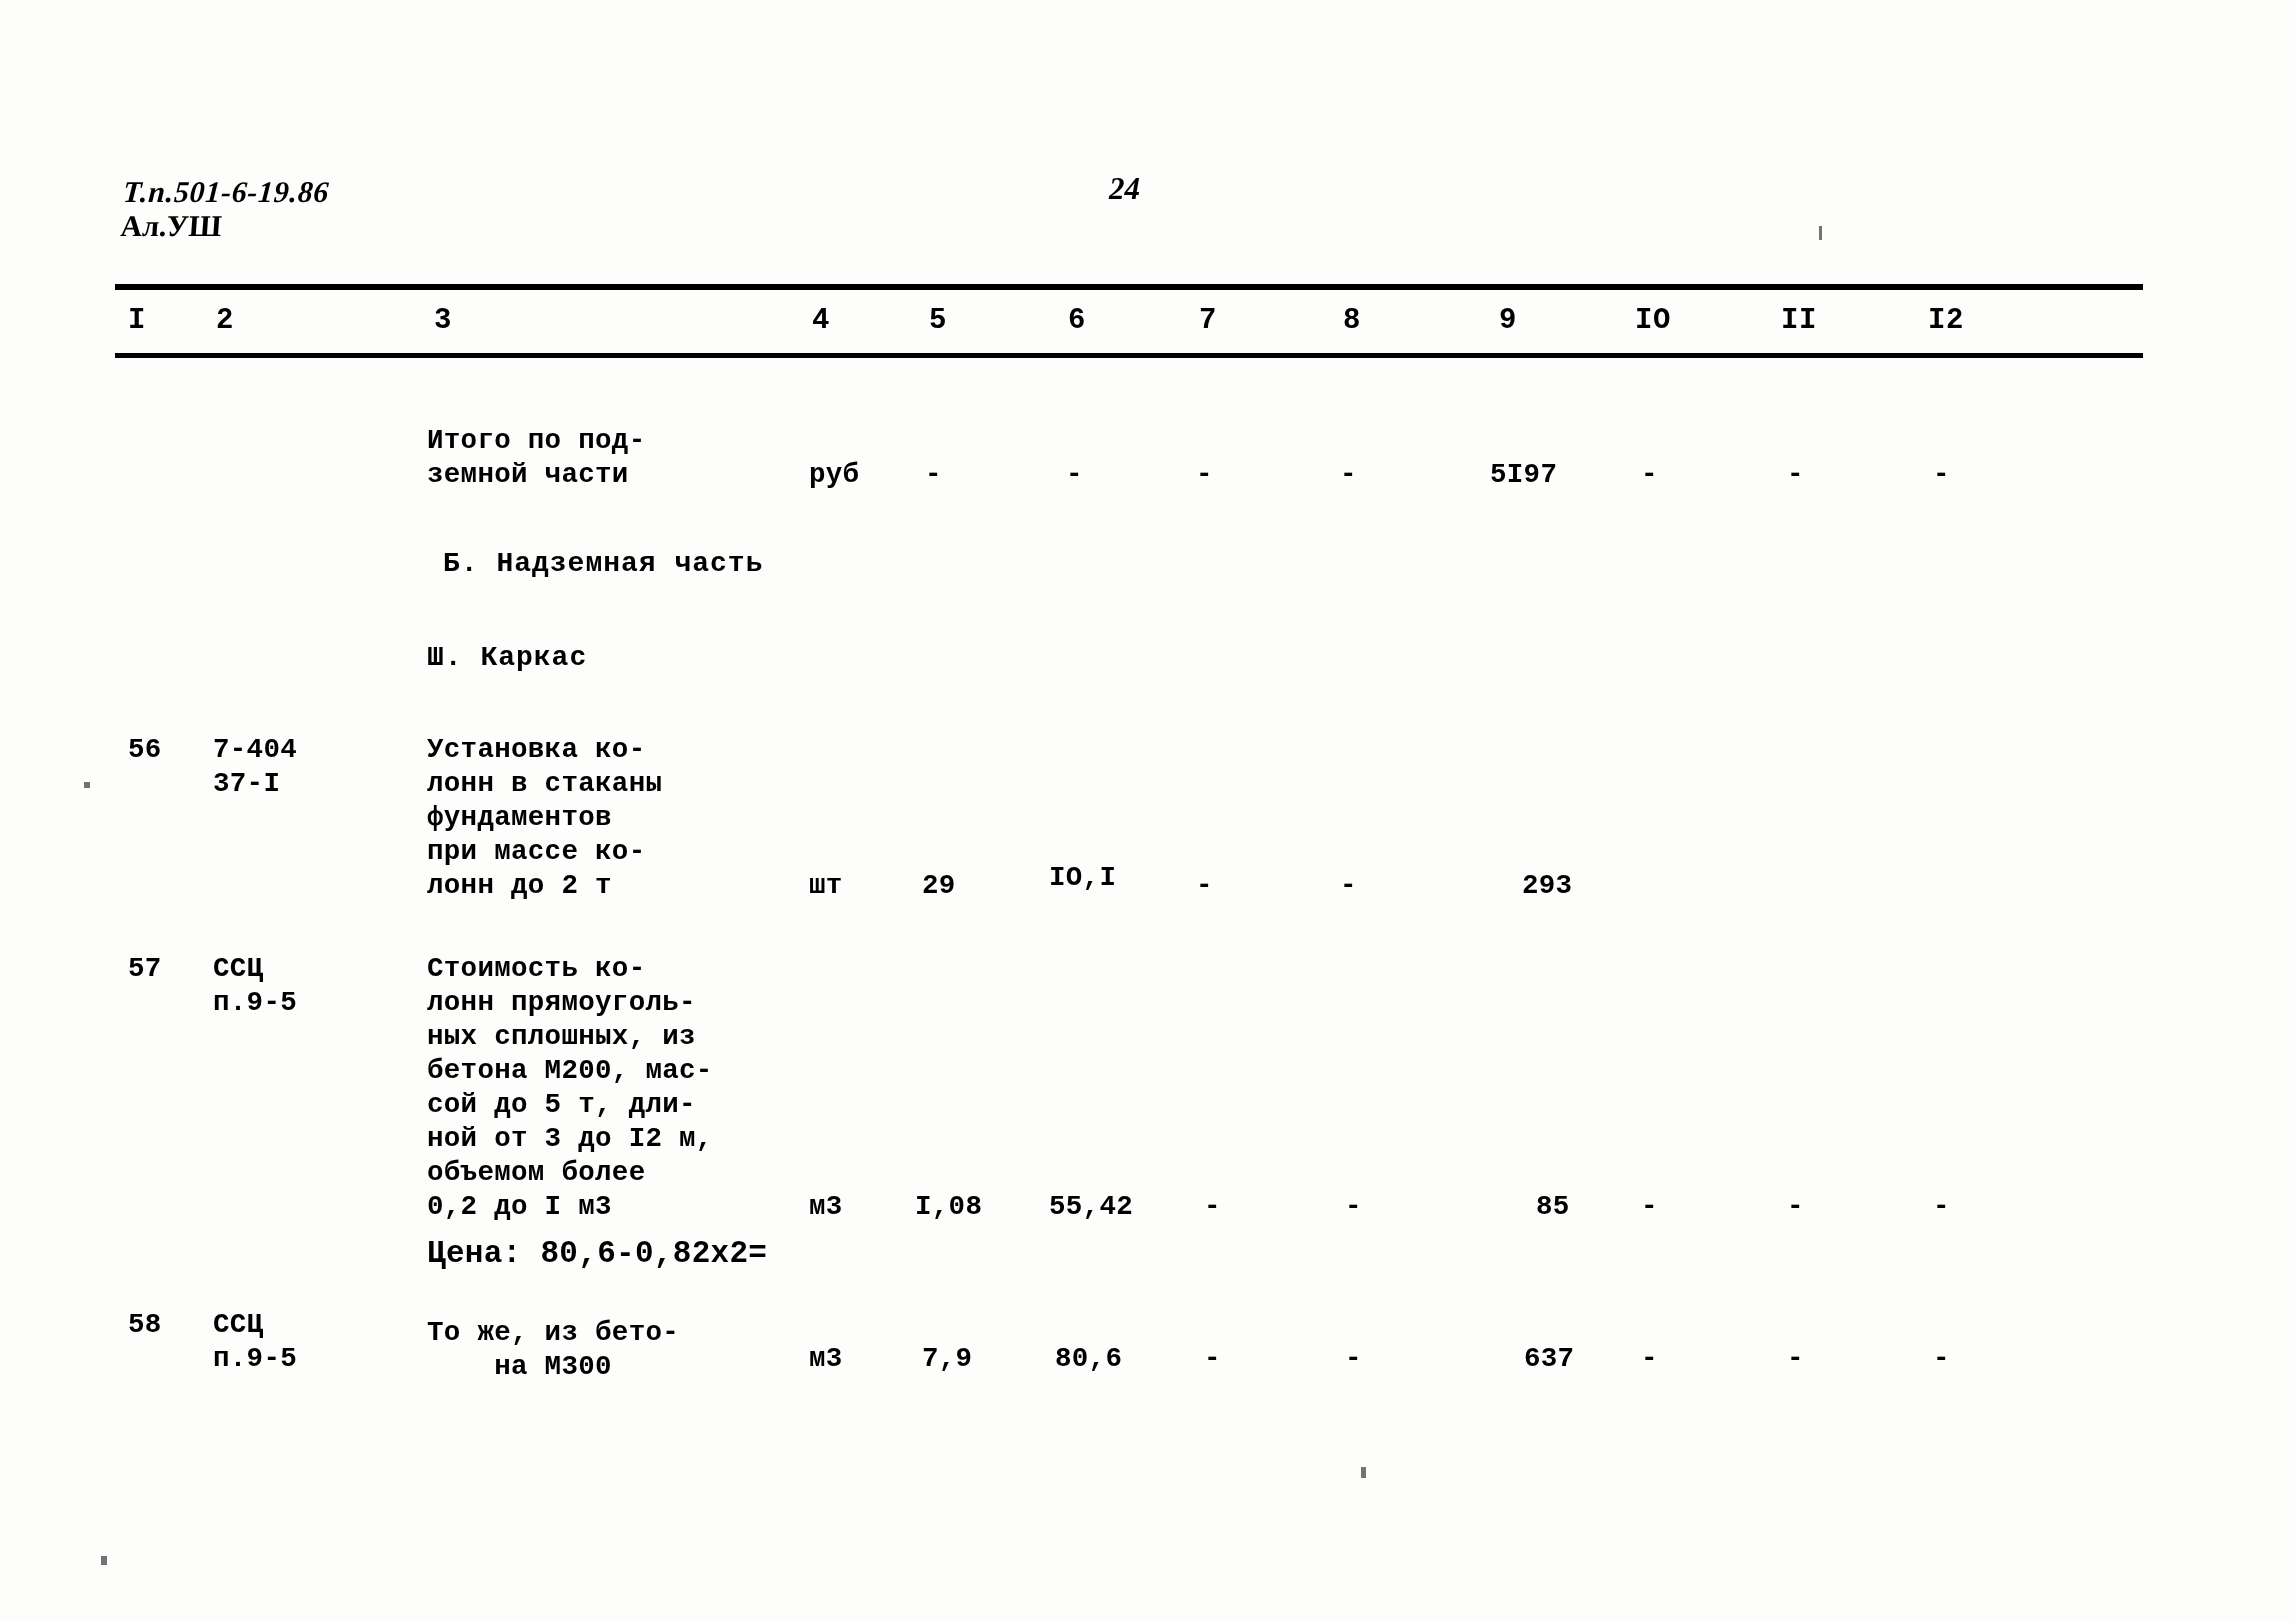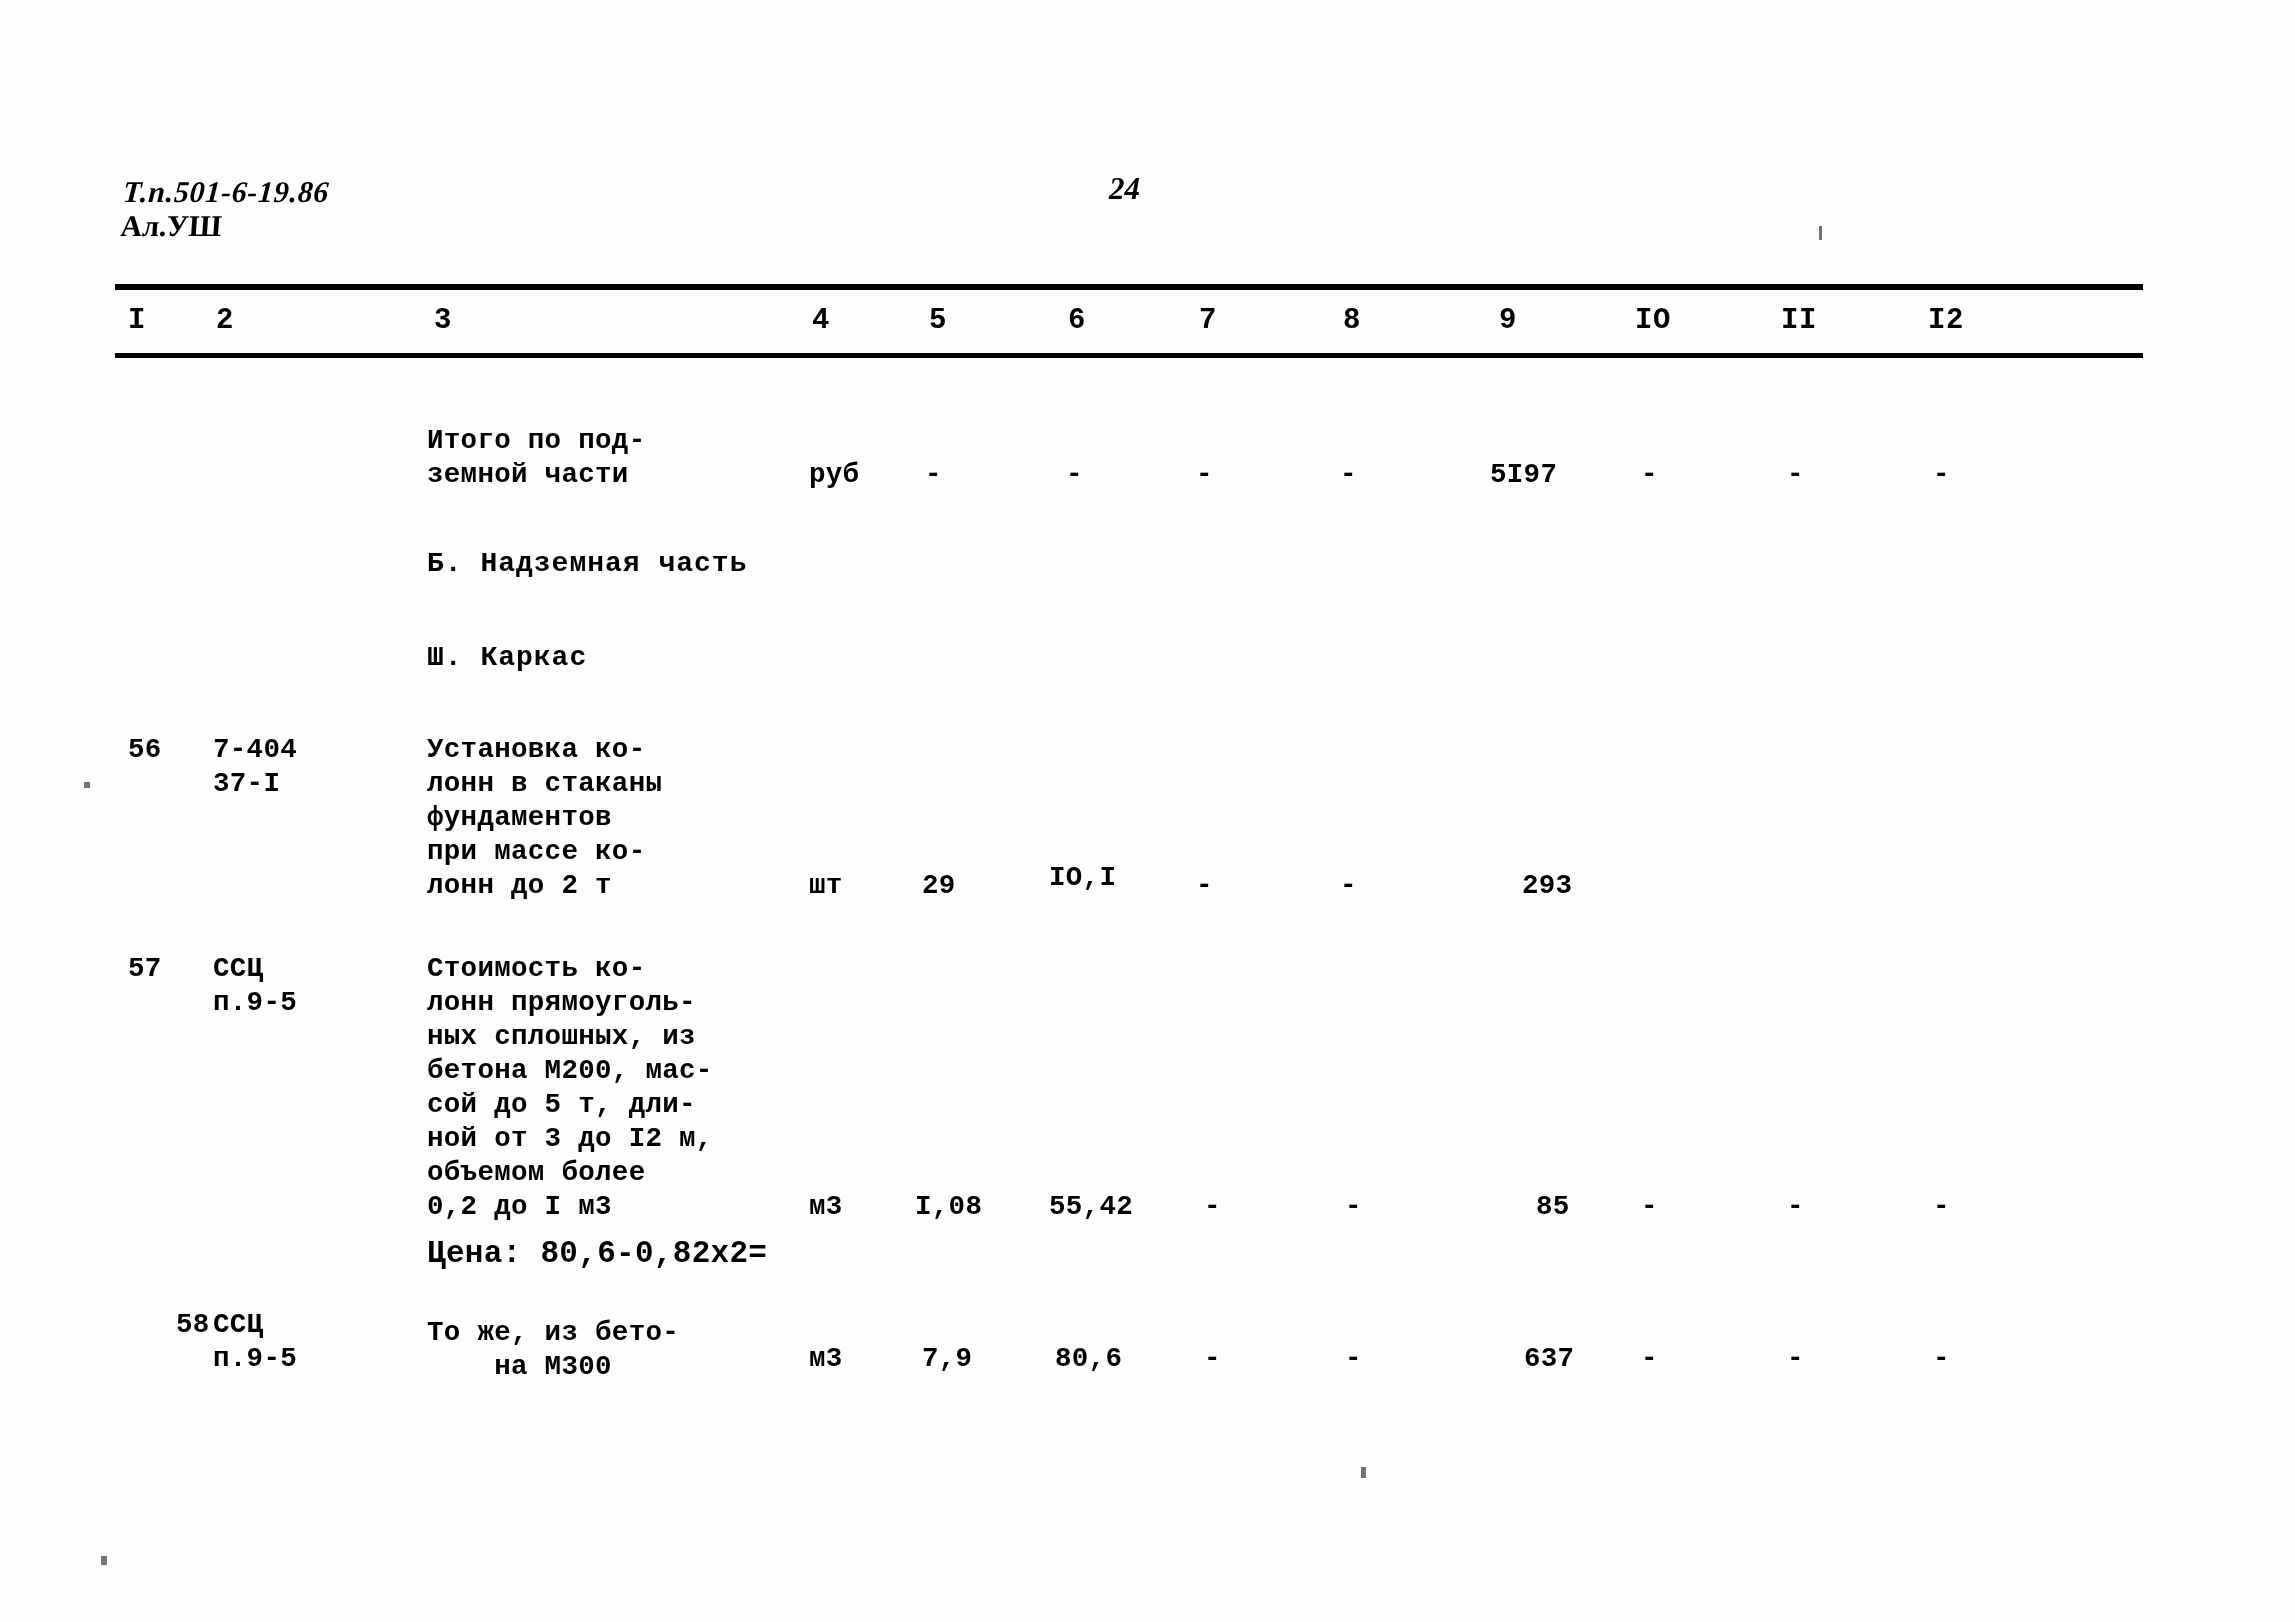--- a/index.html
+++ b/index.html
@@ -153,21 +153,21 @@
     <div class="cell num" style="left:925px; top:34px;">-</div>
     <div class="cell num" style="left:1066px; top:34px;">-</div>
     <div class="cell num" style="left:1196px; top:34px;">-</div>
     <div class="cell num" style="left:1340px; top:34px;">-</div>
     <div class="cell num" style="left:1490px; top:34px;">5I97</div>
     <div class="cell num" style="left:1641px; top:34px;">-</div>
     <div class="cell num" style="left:1787px; top:34px;">-</div>
     <div class="cell num" style="left:1933px; top:34px;">-</div>
   </div>
 
-  <div class="section-head" style="left:427px; top:548px;">Б. Надземная часть</div>
+  <div class="section-head" style="left:443px; top:548px;">Б. Надземная часть</div>
   <div class="section-head" style="left:427px; top:642px;">Ш. Каркас</div>
 
   <div class="row" style="top:733px">
     <div class="cell" style="left:128px;  top:0px;">56</div>
     <div class="cell desc" style="left:213px;  top:0px;">7-404
 37-I</div>
     <div class="cell desc" style="left:427px;  top:0px;">Установка ко-
 лонн в стаканы
 фундаментов
 при массе ко-
@@ -202,21 +202,21 @@
     <div class="cell num" style="left:1345px; top:238px;">-</div>
     <div class="cell num" style="left:1536px; top:238px;">85</div>
     <div class="cell num" style="left:1641px; top:238px;">-</div>
     <div class="cell num" style="left:1787px; top:238px;">-</div>
     <div class="cell num" style="left:1933px; top:238px;">-</div>
   </div>
 
   <div class="note" style="left:427px; top:1236px;">Цена: 80,6-0,82х2=</div>
 
   <div class="row" style="top:1308px">
-    <div class="cell" style="left:128px;  top:0px;margin-left:48px;">58</div>
+    <div class="cell" style="left:128px;  top:0px;">58</div>
     <div class="cell desc" style="left:213px;  top:0px;">ССЦ
 п.9-5</div>
     <div class="cell desc" style="left:427px;  top:8px;text-align:center;">То же, из бето-
 на М300</div>
     <div class="cell" style="left:809px; top:34px;">м3</div>
     <div class="cell num" style="left:922px; top:34px;">7,9</div>
     <div class="cell num" style="left:1055px; top:34px;">80,6</div>
     <div class="cell num" style="left:1204px; top:34px;">-</div>
     <div class="cell num" style="left:1345px; top:34px;">-</div>
     <div class="cell num" style="left:1524px; top:34px;">637</div>

